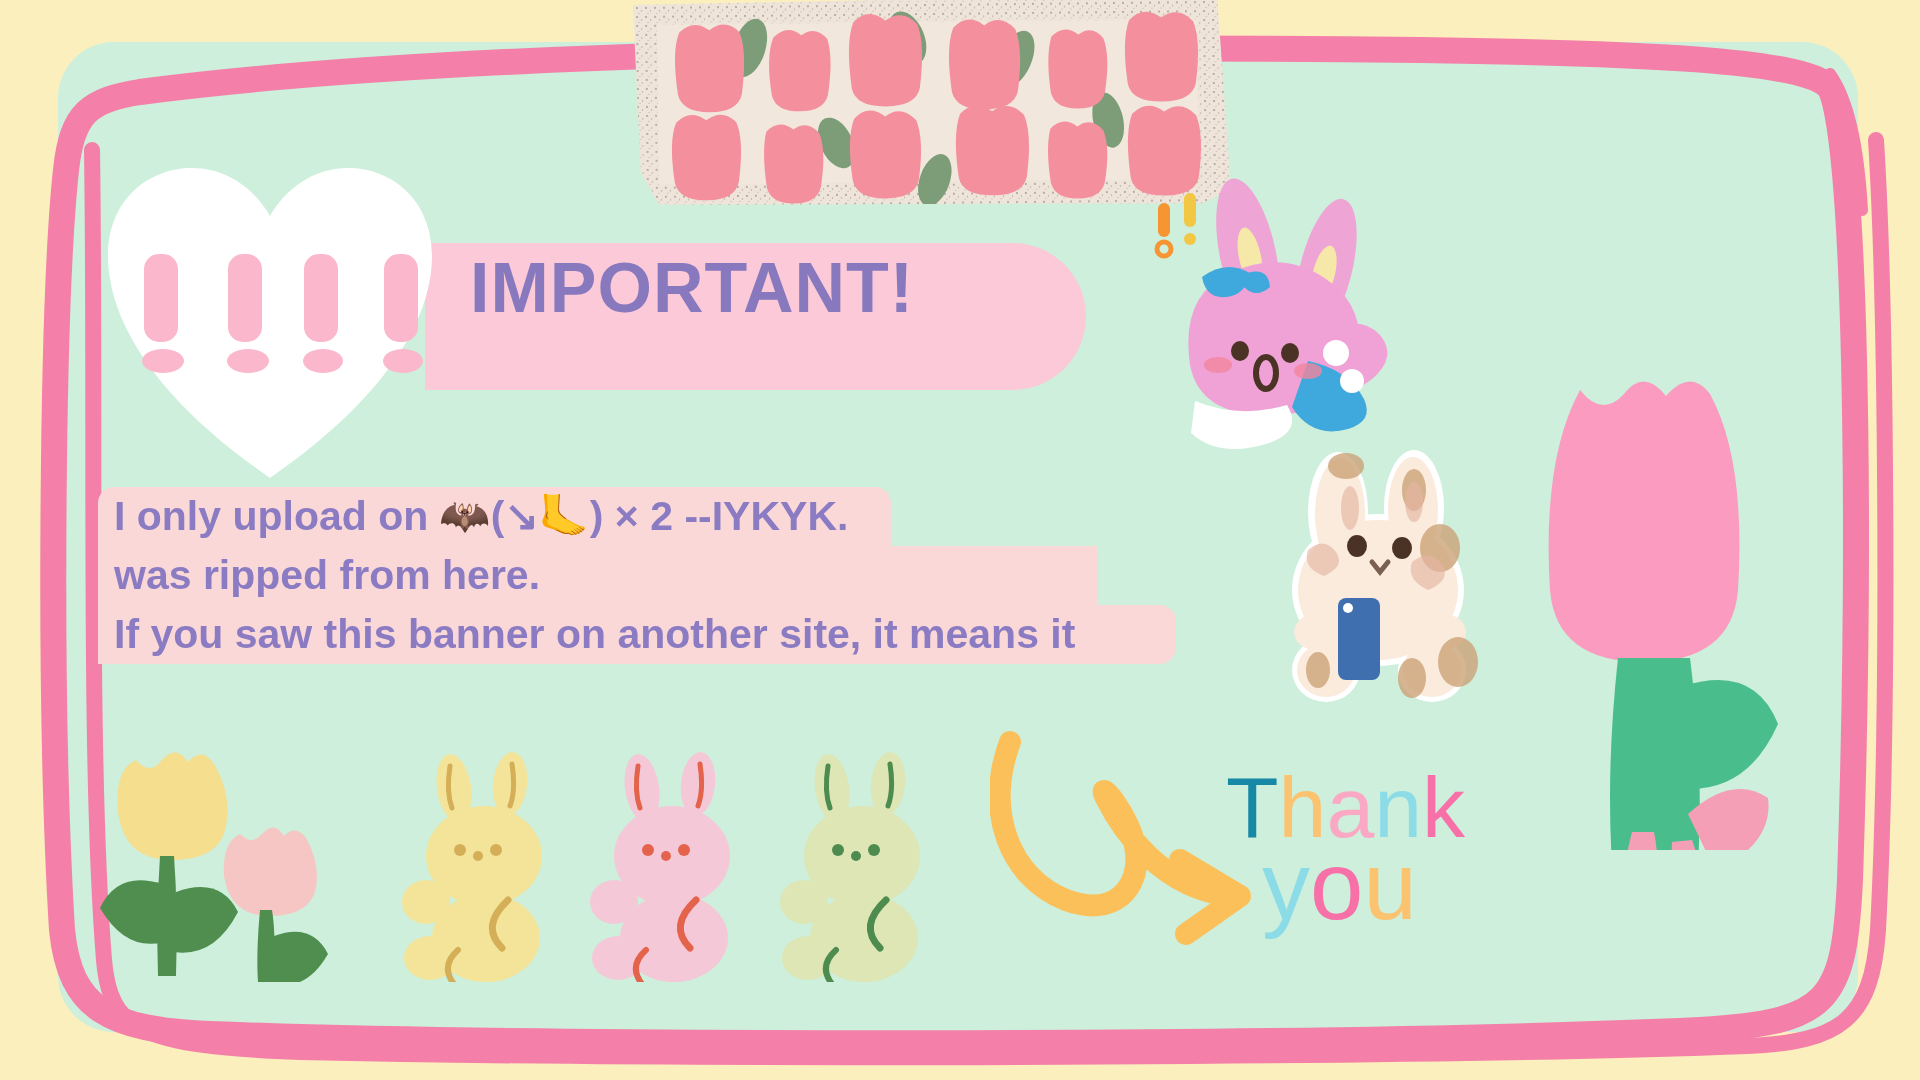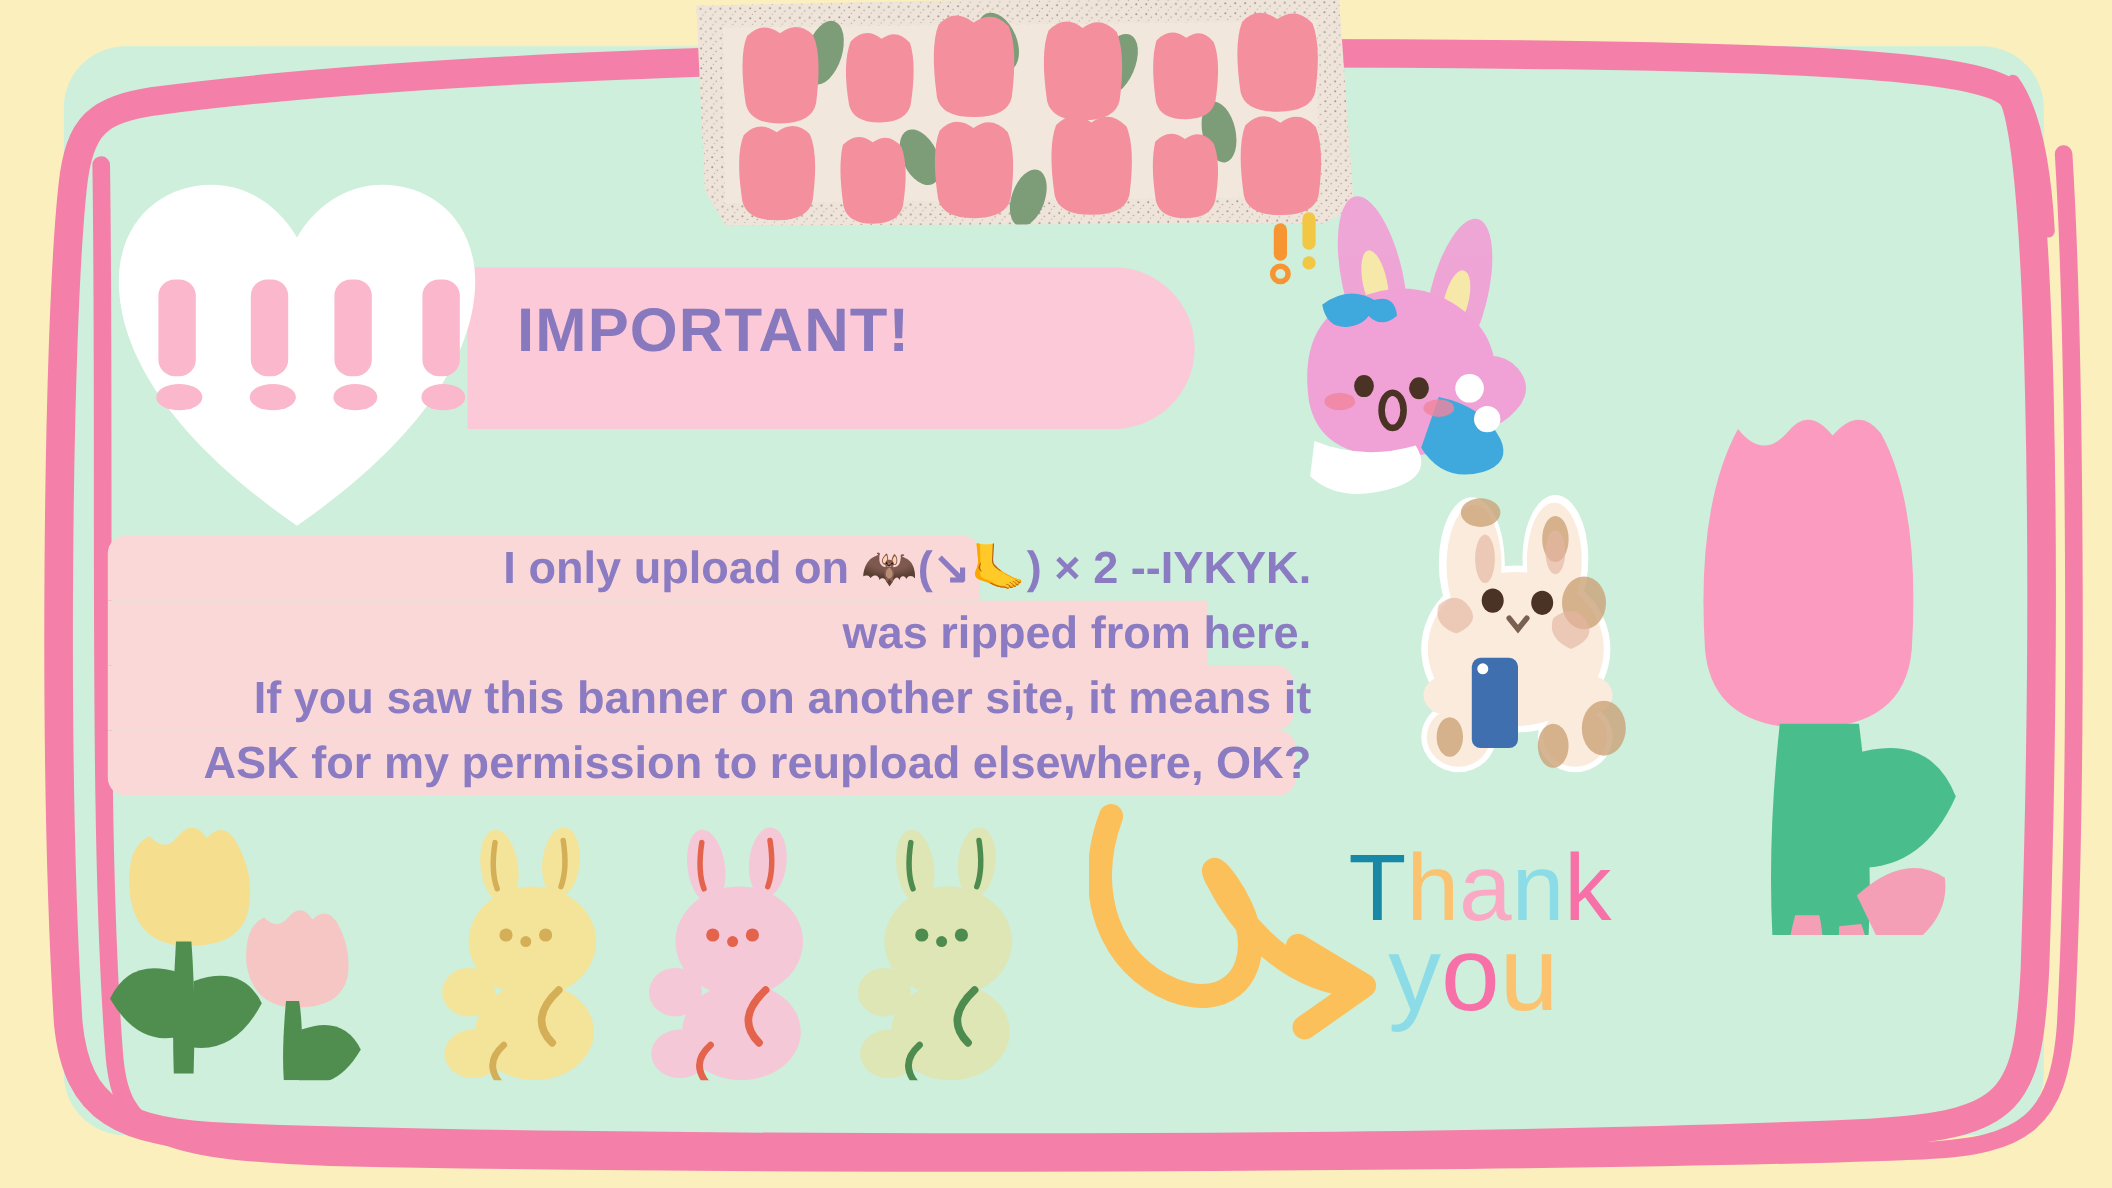--- a/index.html
+++ b/index.html
@@ -28,28 +28,28 @@
 
   
   .heart-wrap{ position:absolute; left:100px; top:158px; width:340px; height:330px; }
 
   
   .imp-band{
     position:absolute; left:425px; top:243px; width:661px; height:147px;
     background:#FBC9D8; border-radius:0 74px 74px 0;
   }
   .imp-text{
-    position:absolute; left:470px; top:272px;
-    font-size:56px; font-weight:700; letter-spacing:1px;
+    position:absolute; left:470px; top:253px;
+    font-size:70px; font-weight:700; letter-spacing:1px;
     color:#8878BE; line-height:1;
     font-family:"Liberation Sans", sans-serif;
   }
 
   
-  .body-block{ position:absolute; left:98px; top:487px; width:1110px;text-align:right; }
+  .body-block{ position:absolute; left:98px; top:487px; width:1110px; }
   .tline{
     position:relative; display:block;
     font-size:41px; font-weight:700; color:#8A7BC2;
     line-height:59px; white-space:nowrap;
     padding:0 16px 0 16px;
   }
   .hl{
     position:absolute; background:#FBD8D8;
     border-radius:16px;
   }
@@ -150,24 +150,20 @@
       <div class="tline"><span class="txt">I only upload on 🦇(↘🦶) × 2 --IYKYK.</span></div>
     </div>
     <div style="position:relative;height:59px;">
       <div class="hl" style="left:0;top:0;width:1000px;height:59px;border-radius:0;"></div>
       <div class="tline"><span class="txt">was ripped from here.</span></div>
     </div>
     <div style="position:relative;height:59px;">
       <div class="hl" style="left:0;top:0;width:1078px;height:59px;border-radius:0 16px 16px 0;"></div>
       <div class="tline"><span class="txt">If you saw this banner on another site, it means it</span></div>
     </div>
-    <div style="position:relative;height:59px;">
-      <div class="hl" style="left:0;top:0;width:1080px;height:59px;border-radius:0 16px 16px 16px;"></div>
-      <div class="tline"><span class="txt">ASK for my permission to reupload elsewhere, OK?</span></div>
-    </div>
   </div>
 
   <svg class="sticker" style="left:1140px;top:165px;width:270px;height:290px;" viewBox="0 0 270 290">
     <g fill="#F0A2D6" opacity=".95">
       <ellipse cx="108" cy="90" rx="28" ry="78" transform="rotate(-12 108 90)"></ellipse>
       <ellipse cx="186" cy="104" rx="26" ry="72" transform="rotate(14 186 104)"></ellipse>
     </g>
     <g fill="#F6E8A8">
       <ellipse cx="110" cy="92" rx="11" ry="30" transform="rotate(-12 110 92)"></ellipse>
       <ellipse cx="184" cy="108" rx="11" ry="28" transform="rotate(14 184 108)"></ellipse>

